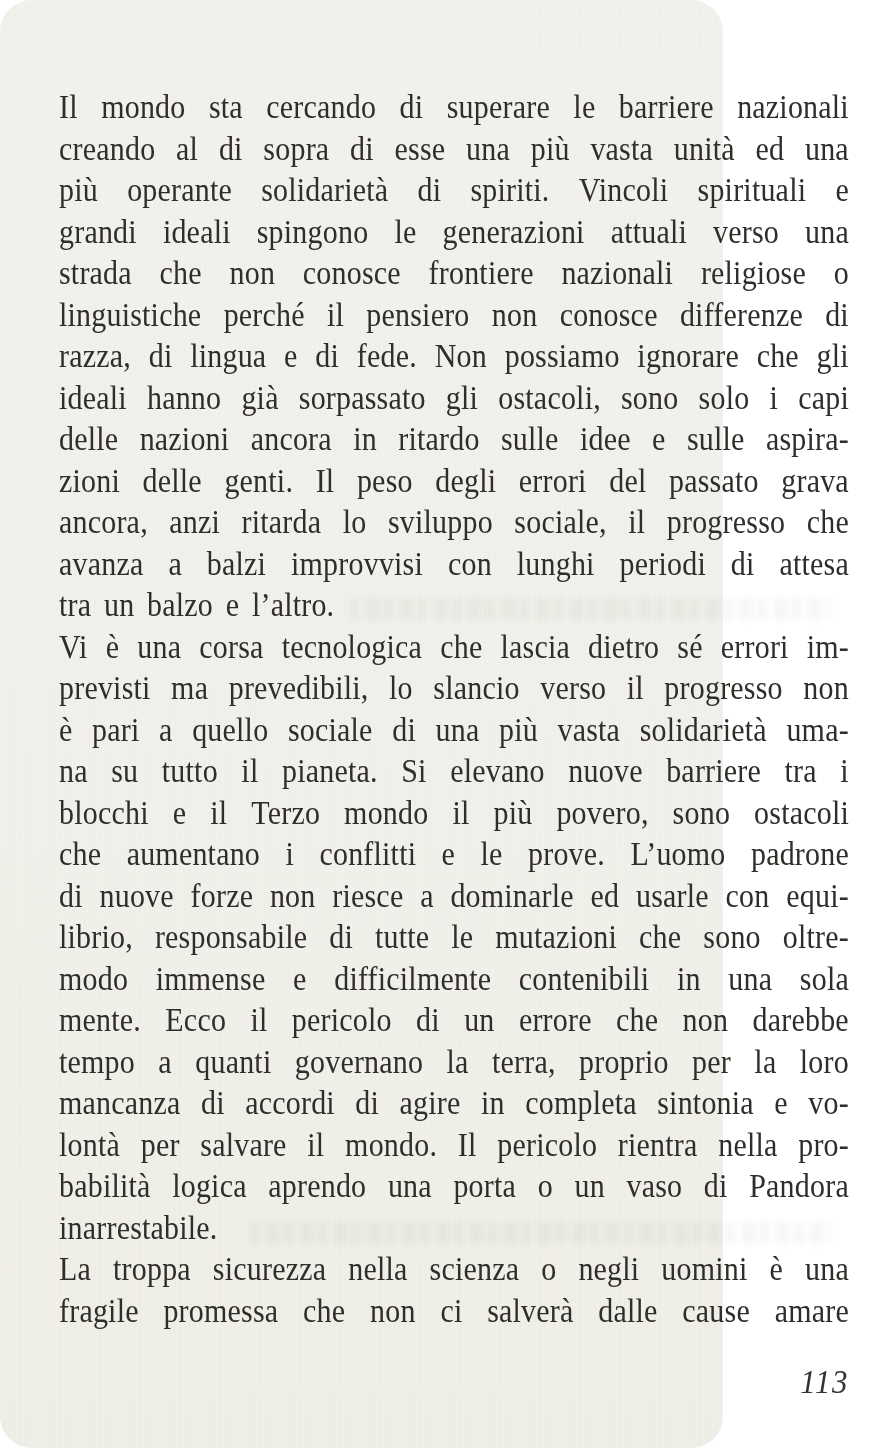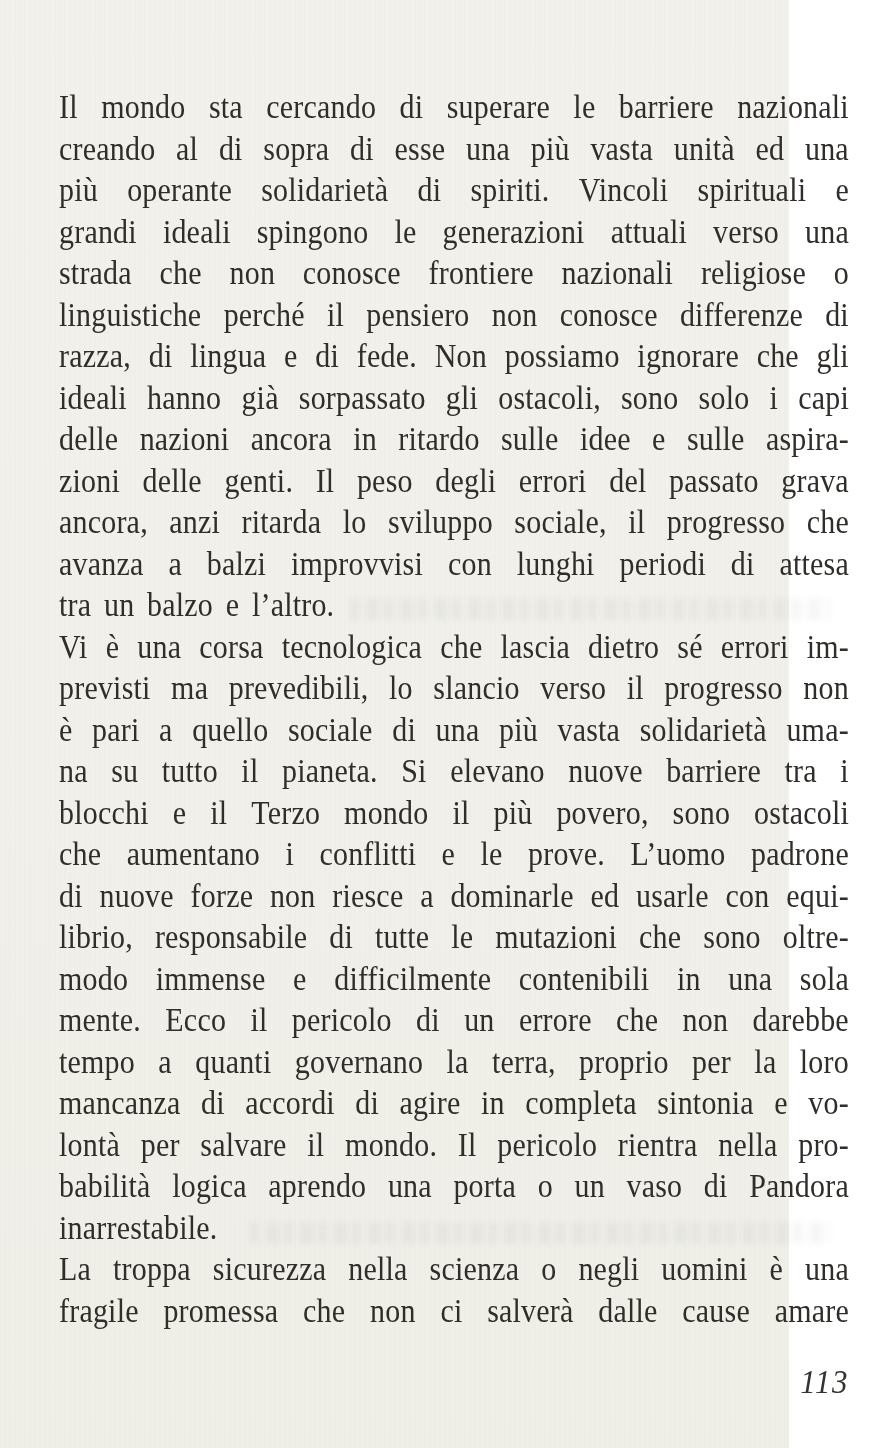--- a/index.html
+++ b/index.html
@@ -7,29 +7,30 @@
     padding: 0;
   }
   body {
     width: 895px;
     height: 1448px;
     overflow: hidden;
     font-family: "Liberation Serif", serif;
   }
   .page {
     position: relative;
-    width: 789px;
+    width: 723px;
     height: 1448px;
     
     background:
       repeating-linear-gradient(90deg,
         rgba(125,120,105,0.035) 0px, rgba(125,120,105,0.0) 1px,
         rgba(255,255,255,0.0) 1px, rgba(255,255,255,0.03) 3px,
         rgba(125,120,105,0.0) 3px, rgba(125,120,105,0.02) 5px),
       linear-gradient(180deg, #f2f1eb 0%, #f1f0ea 55%, #efeee7 100%);
+    border-radius: 32px;
   }
   .text-block {
     position: absolute;
     left: 59px;
     top: 86px;
     width: 790px;
     color: #302e2a;
   }
   .line {
     height: 41.5px;

